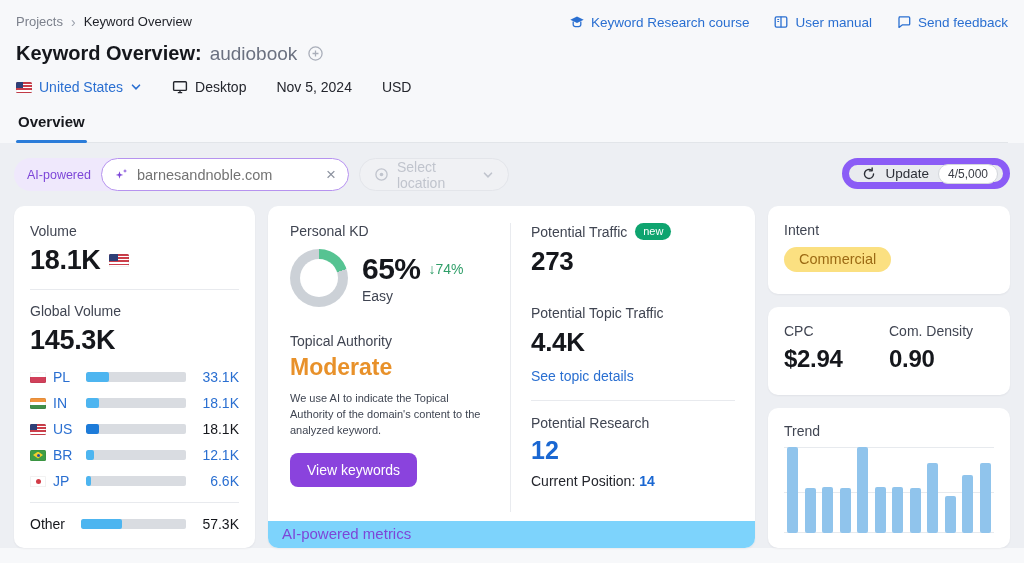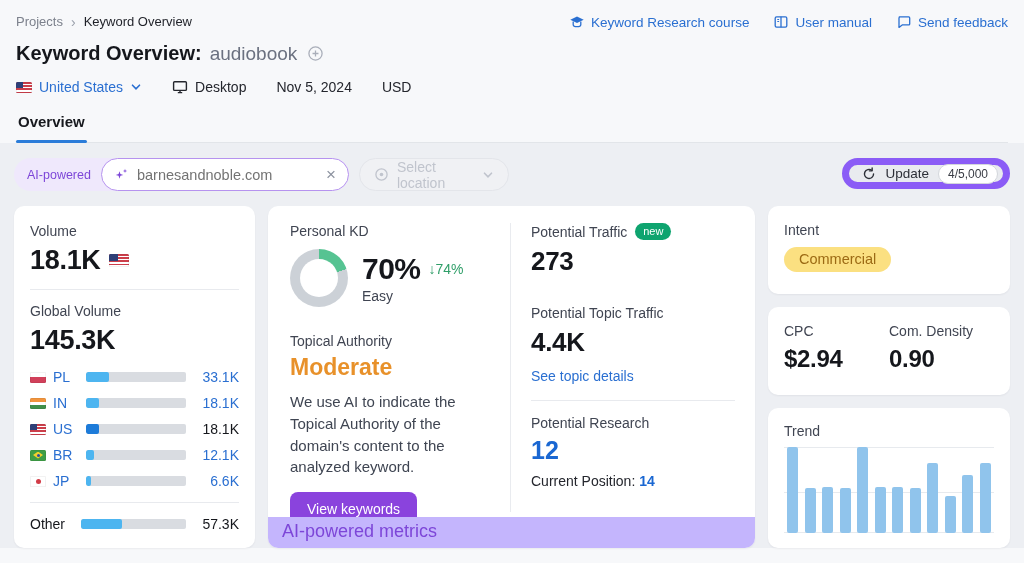--- a/index.html
+++ b/index.html
@@ -82,23 +82,23 @@
   .kd-right { flex:1; padding:17px 20px 0 20px; }
   .donut-row { display:flex; align-items:center; gap:14px; margin-top:10px; }
   .donut { width:58px; height:58px; border-radius:50%; background:conic-gradient(#56c392 0 72deg,#ccd1d7 72deg 360deg); position:relative; flex:none; }
   .donut::after { content:""; position:absolute; inset:10px; background:#fff; border-radius:50%; }
   .kd-nums .kd-line { display:flex; align-items:center; gap:8px; }
   .kd-value { font-size:30px; font-weight:bold; color:#15171c; letter-spacing:-.5px; }
   .kd-delta { font-size:14px; color:#2f9e68; }
   .kd-easy { font-size:14px; color:#404552; margin-top:2px; }
   .topical-label { margin-top:26px; }
   .topical-value { font-size:23px; font-weight:bold; color:#e8912a; margin-top:5px; }
-  .kd-desc { font-size:15px; color:#3f4552; line-height:1.45; margin-top:10px; }
+  .kd-desc { font-size:11px; color:#3f4552; line-height:1.45; margin-top:10px; }
   .view-kw-btn { margin-top:14px; background:#8a43dd; color:#fff; border:none; border-radius:8px; padding:9px 17px; font-size:14px; font-family:inherit; cursor:pointer; }
-  .ai-footer { position:absolute; left:0; right:0; bottom:0; background:#c4b5fd; color:#7d46d8; font-size:18px; padding:4px 14px 6px; border-radius:0 0 10px 10px; }
+  .ai-footer { position:absolute; left:0; right:0; bottom:0; background:#7dd3fc; color:#7d46d8; font-size:15px; padding:4px 14px 6px; border-radius:0 0 10px 10px; }
   .pt-label-row { display:flex; align-items:center; gap:8px; }
   .new-badge { background:#0ea46f; color:#fff; font-size:11px; padding:2px 8px 3px; border-radius:9px; }
   .pt-num { font-size:26px; font-weight:bold; color:#15171c; margin-top:6px; letter-spacing:-.3px; }
   .topic-block { margin-top:28px; }
   .topic-link { display:inline-block; color:#2a6fd1; font-size:14px; margin-top:10px; cursor:pointer; }
   .kd-right .divider { margin:16px 0 14px; }
   .pos-num { font-size:25px; font-weight:bold; color:#1a67d2; margin-top:5px; }
   .cur-pos { font-size:14px; color:#24262d; margin-top:8px; }
   .cur-pos b { color:#1a67d2; }
   
@@ -286,21 +286,21 @@
         </div>
       </section>
 
       <section class="card kd-card">
         <div class="kd-left">
           <div class="metric-label">Personal KD</div>
           <div class="donut-row">
             <div class="donut"></div>
             <div class="kd-nums">
               <div class="kd-line">
-                <span class="kd-value">70%</span>
+                <span class="kd-value">65%</span>
                 <span class="kd-delta">↓74%</span>
               </div>
               <div class="kd-easy">Easy</div>
             </div>
           </div>
           <div class="metric-label topical-label">Topical Authority</div>
           <div class="topical-value">Moderate</div>
           <div class="kd-desc">We use AI to indicate the Topical Authority of the domain's content to the analyzed keyword.</div>
           <button class="view-kw-btn">View keywords</button>
         </div>

